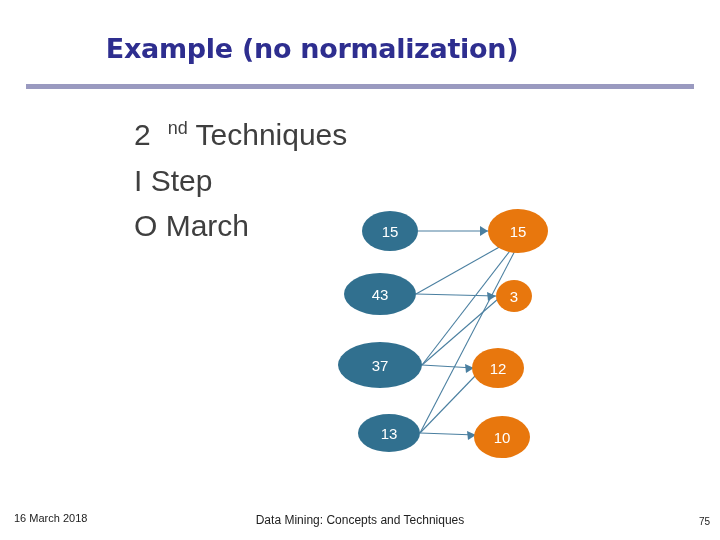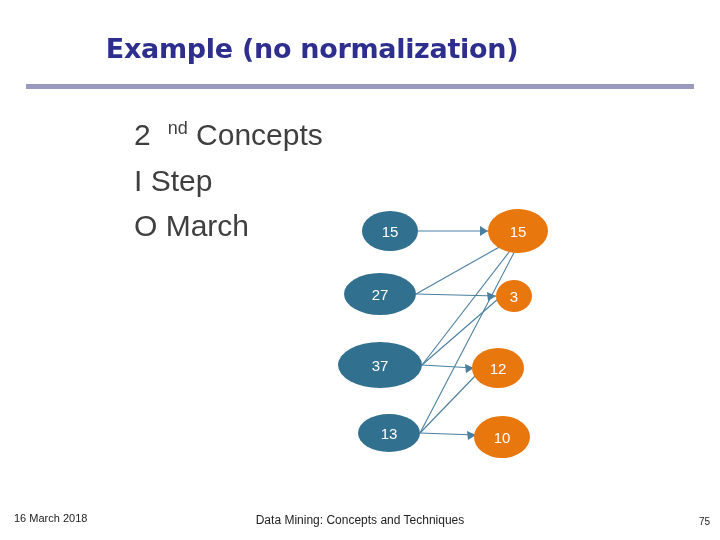--- a/index.html
+++ b/index.html
@@ -109,21 +109,21 @@
 </style>
 </head>
 <body>
 
 <div class="slide">
 
   <div class="title">Example (no normalization)</div>
   <div class="title-rule"></div>
 
   <div class="body-text">
-    <div><span>2</span><span class="sup">nd</span><span> Concepts</span></div>
+    <div><span>2</span><span class="sup">nd</span><span> Techniques</span></div>
     <div>I Step</div>
     <div>O March</div>
   </div>
 
   <div class="diagram">
     <svg class="edges" viewBox="0 0 270 270">
       <g stroke="#4a7fa0" stroke-width="1.1" fill="none">
         <line x1="98" y1="36" x2="168" y2="36"></line>
         <line x1="96" y1="99" x2="190" y2="46"></line>
         <line x1="102" y1="170" x2="196" y2="48"></line>
@@ -137,21 +137,21 @@
       <g fill="#4a7fa0">
         <polygon points="168,36 160,31 160,41"></polygon>
         <polygon points="192,45 183,42 186,51"></polygon>
         <polygon points="176,101 167,97 168,106"></polygon>
         <polygon points="154,173 145,169 146,178"></polygon>
         <polygon points="156,240 147,236 148,245"></polygon>
       </g>
     </svg>
 
     <div class="node teal" style="left:42px; top:16px; width:56px; height:40px;">15</div>
-    <div class="node teal" style="left:24px; top:78px; width:72px; height:42px;">27</div>
+    <div class="node teal" style="left:24px; top:78px; width:72px; height:42px;">43</div>
     <div class="node teal" style="left:18px; top:147px; width:84px; height:46px;">37</div>
     <div class="node teal" style="left:38px; top:219px; width:62px; height:38px;">13</div>
 
     <div class="node orange" style="left:168px; top:14px; width:60px; height:44px;">15</div>
     <div class="node orange" style="left:176px; top:85px; width:36px; height:32px;">3</div>
     <div class="node orange" style="left:152px; top:153px; width:52px; height:40px;">12</div>
     <div class="node orange" style="left:154px; top:221px; width:56px; height:42px;">10</div>
   </div>
 
   <div class="footer-date">16 March 2018</div>

